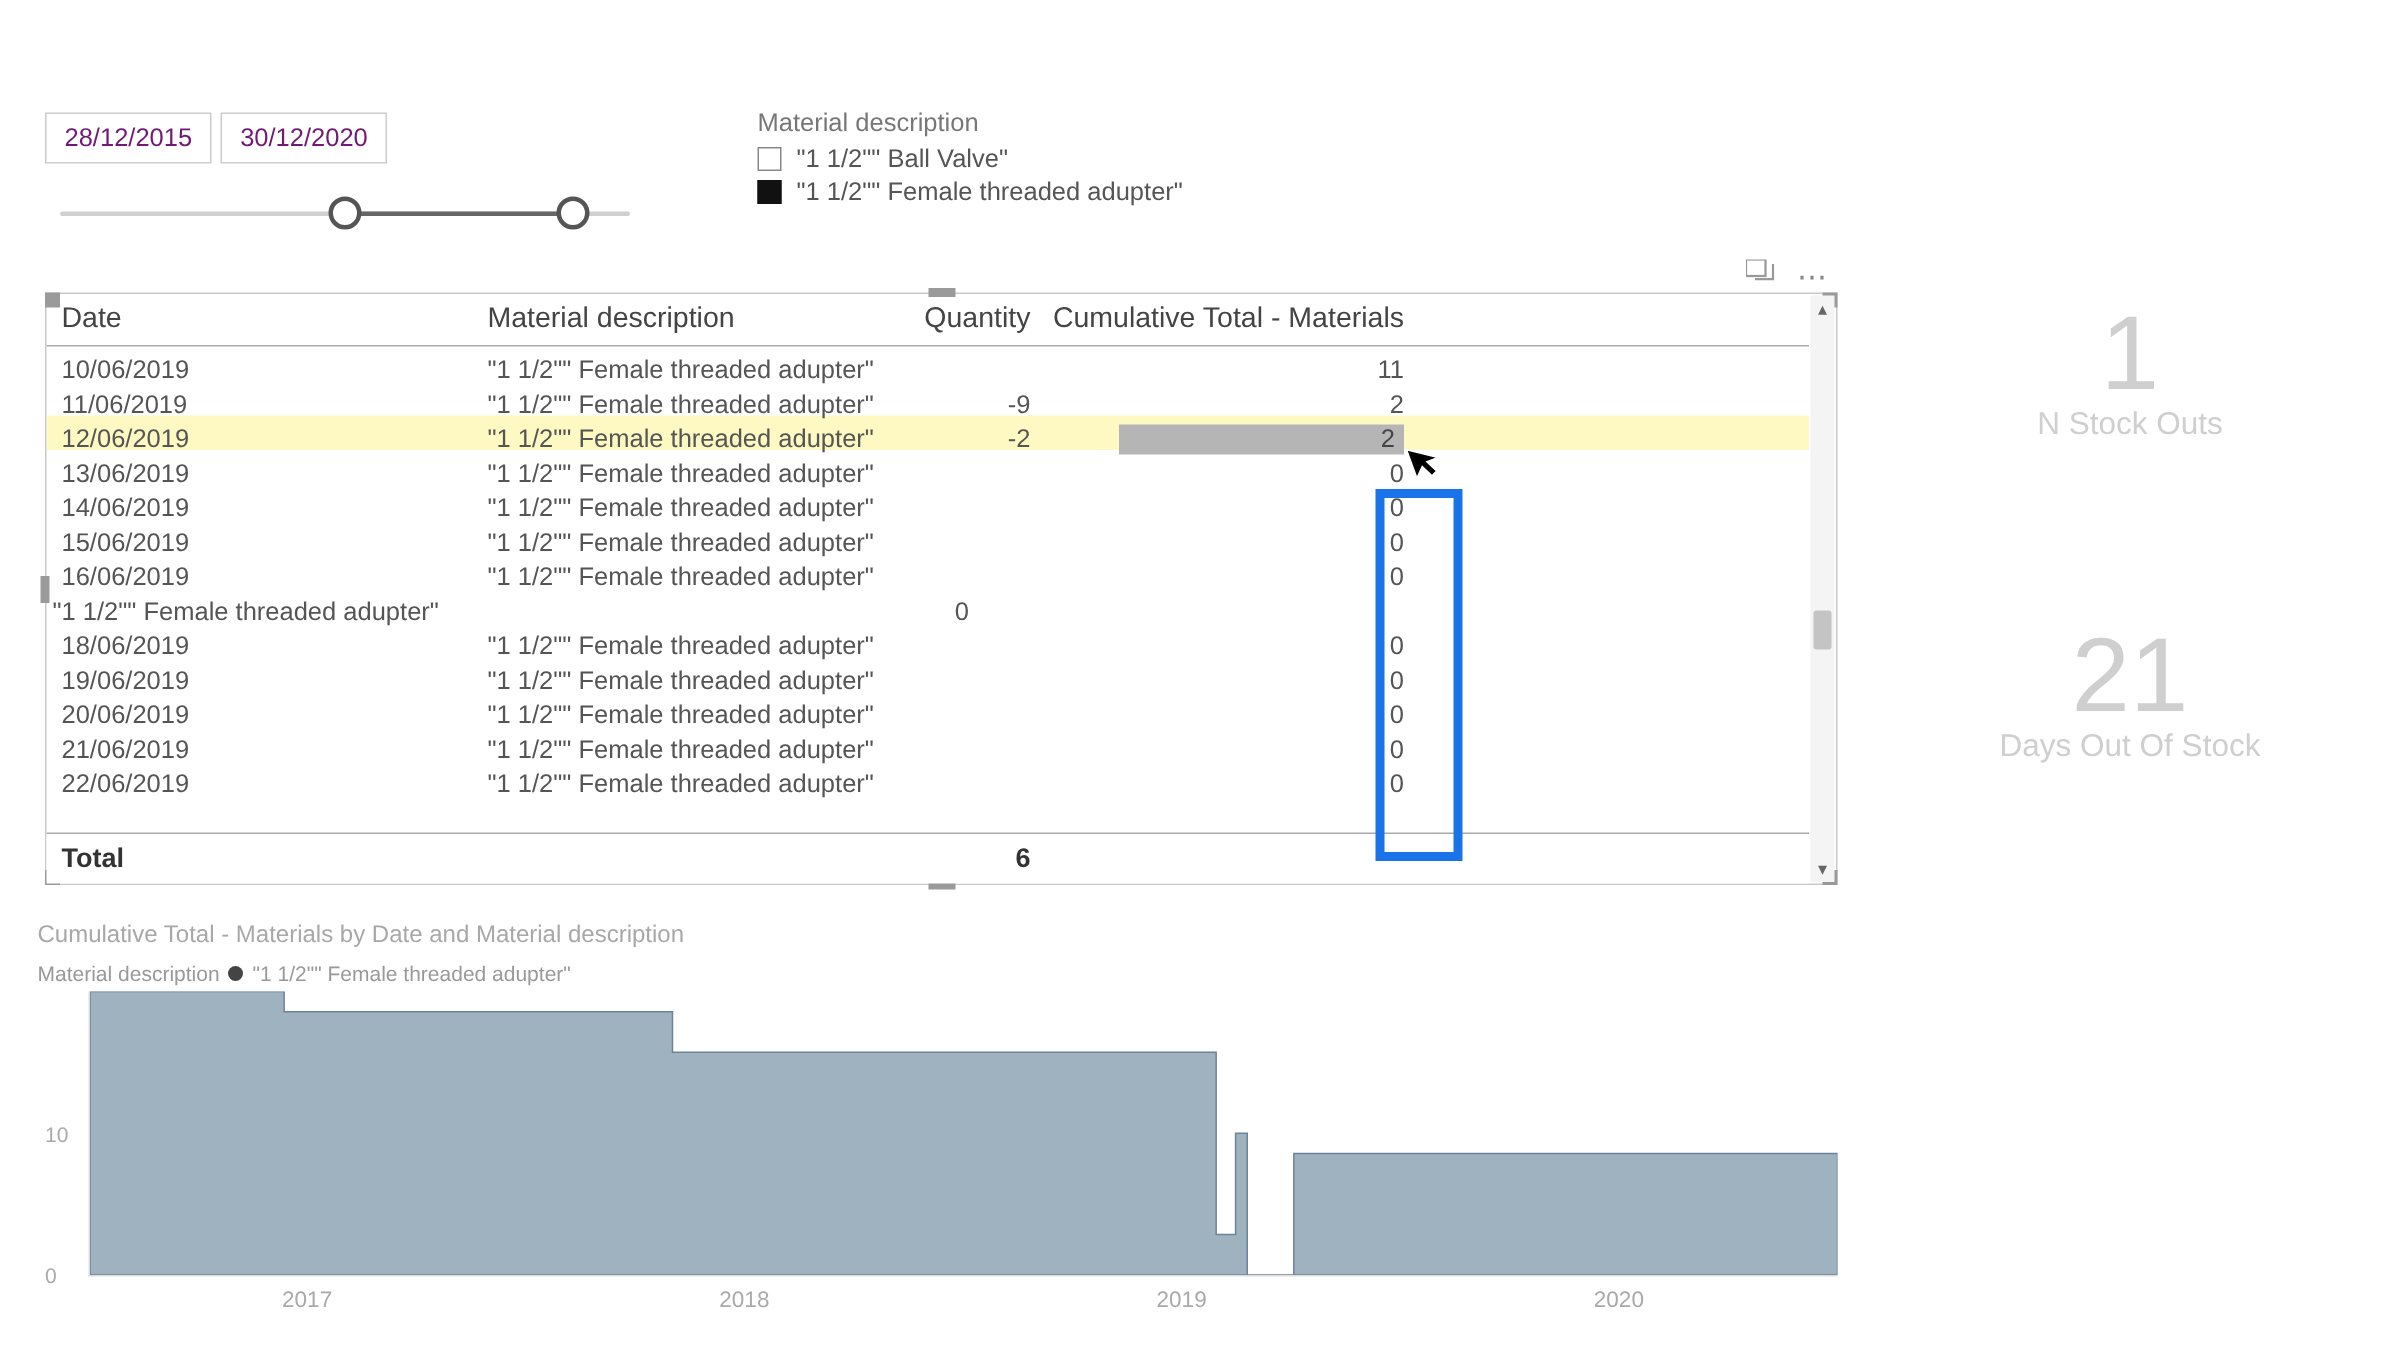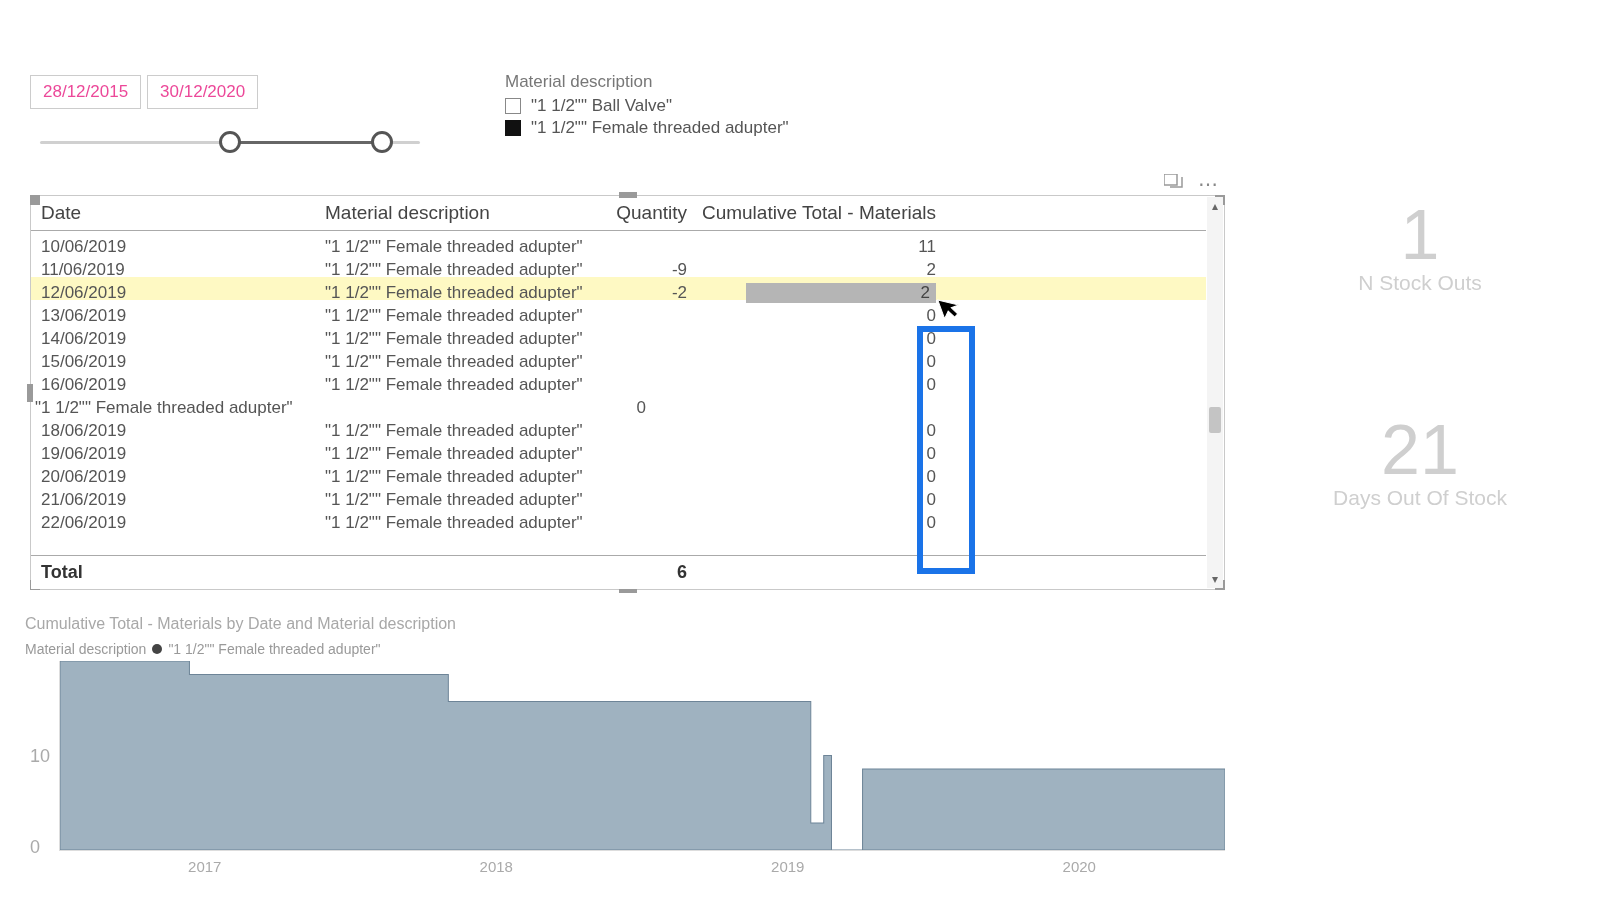--- a/index.html
+++ b/index.html
@@ -1,21 +1,21 @@
 <!DOCTYPE html>
 <html><head>
 <meta charset="utf-8">
 <style>
   * { box-sizing: border-box; margin: 0; padding: 0; font-family: "Segoe UI", Arial, sans-serif; }
   body { background: #fff; width: 1600px; height: 900px; position: relative; color: #333; }
 
   
   .date-slicer { position: absolute; left: 30px; top: 75px; }
   .date-boxes { display: flex; gap: 6px; }
-  .date-box { border: 1px solid #ccc; padding: 6px 12px; font-size: 17px; color: #ec4899; }
+  .date-box { border: 1px solid #ccc; padding: 6px 12px; font-size: 17px; color: #701a75; }
   .range-track { position: relative; margin-top: 18px; margin-left: 10px; width: 380px; height: 30px; }
   .track-line { position: absolute; top: 14px; left: 0; right: 0; height: 3px; background: #d0d0d0; border-radius: 2px; }
   .track-fill { position: absolute; top: 14px; left: 48%; width: 40%; height: 3px; background: #666; }
   .handle { position: absolute; top: 4px; width: 22px; height: 22px; border: 3px solid #555; border-radius: 50%; background: #fff; }
   .handle.a { left: 47%; }
   .handle.b { left: 87%; }
 
   
   .mat-slicer { position: absolute; left: 505px; top: 72px; font-size: 17px; color: #555; }
   .mat-title { margin-bottom: 4px; color: #777; }
@@ -62,21 +62,21 @@
   .kpi .lab { font-size: 21px; font-weight: 300; color: #cfcfcf; margin-top: -4px; }
   .kpi1 { left: 1300px; top: 195px; width: 240px;}
   .kpi2 { left: 1270px; top: 410px; width: 300px;}
 
   
   .chart-wrap { position: absolute; left: 25px; top: 615px; width: 1200px; }
   .chart-title { font-size: 16px; color: #a8a8a8; margin-bottom: 8px; }
   .chart-legend { font-size: 14px; color: #999; display: flex; align-items: center; gap: 6px; margin-bottom: 4px;}
   .chart-legend .dot { width: 10px; height: 10px; border-radius: 50%; background: #444; display:inline-block;}
   .chart-area { position: relative; height: 190px; margin-left: 34px; border-left: 1px solid #ddd; border-bottom: 1px solid #ddd; }
-  .ytick { position: absolute; left: -30px; font-size: 18px; color: #aaa; }
+  .ytick { position: absolute; left: -30px; font-size: 14px; color: #aaa; }
   .ytick.y10 { top: 50%; transform: translateY(-50%); }
   .ytick.y0  { bottom: -8px; }
   .xaxis { position: absolute; left: 34px; right: 0; bottom: -24px; display: flex; font-size: 15px; color: #aaa; }
   .xaxis span { width: 25%; text-align: center; }
   .area-svg { width: 100%; height: 100%; }
 </style>
 </head>
 <body>
 
 <div class="date-slicer">

